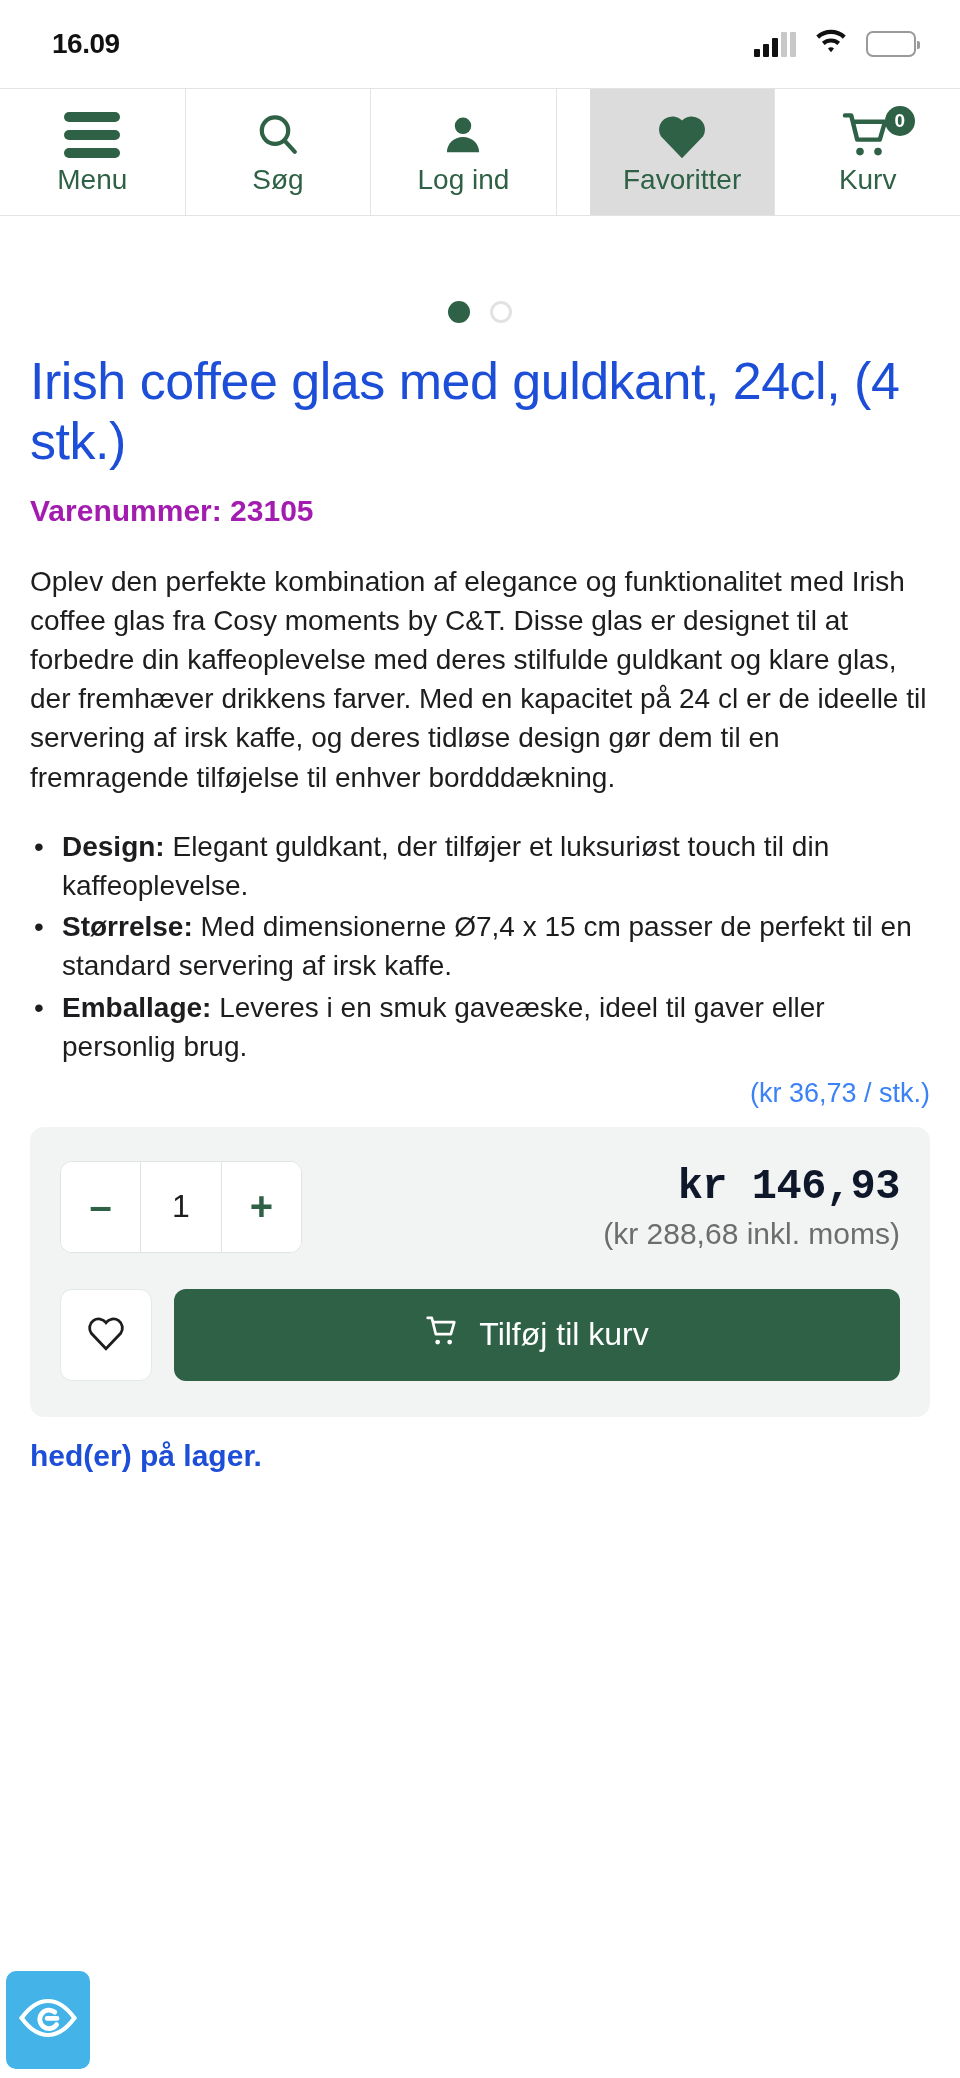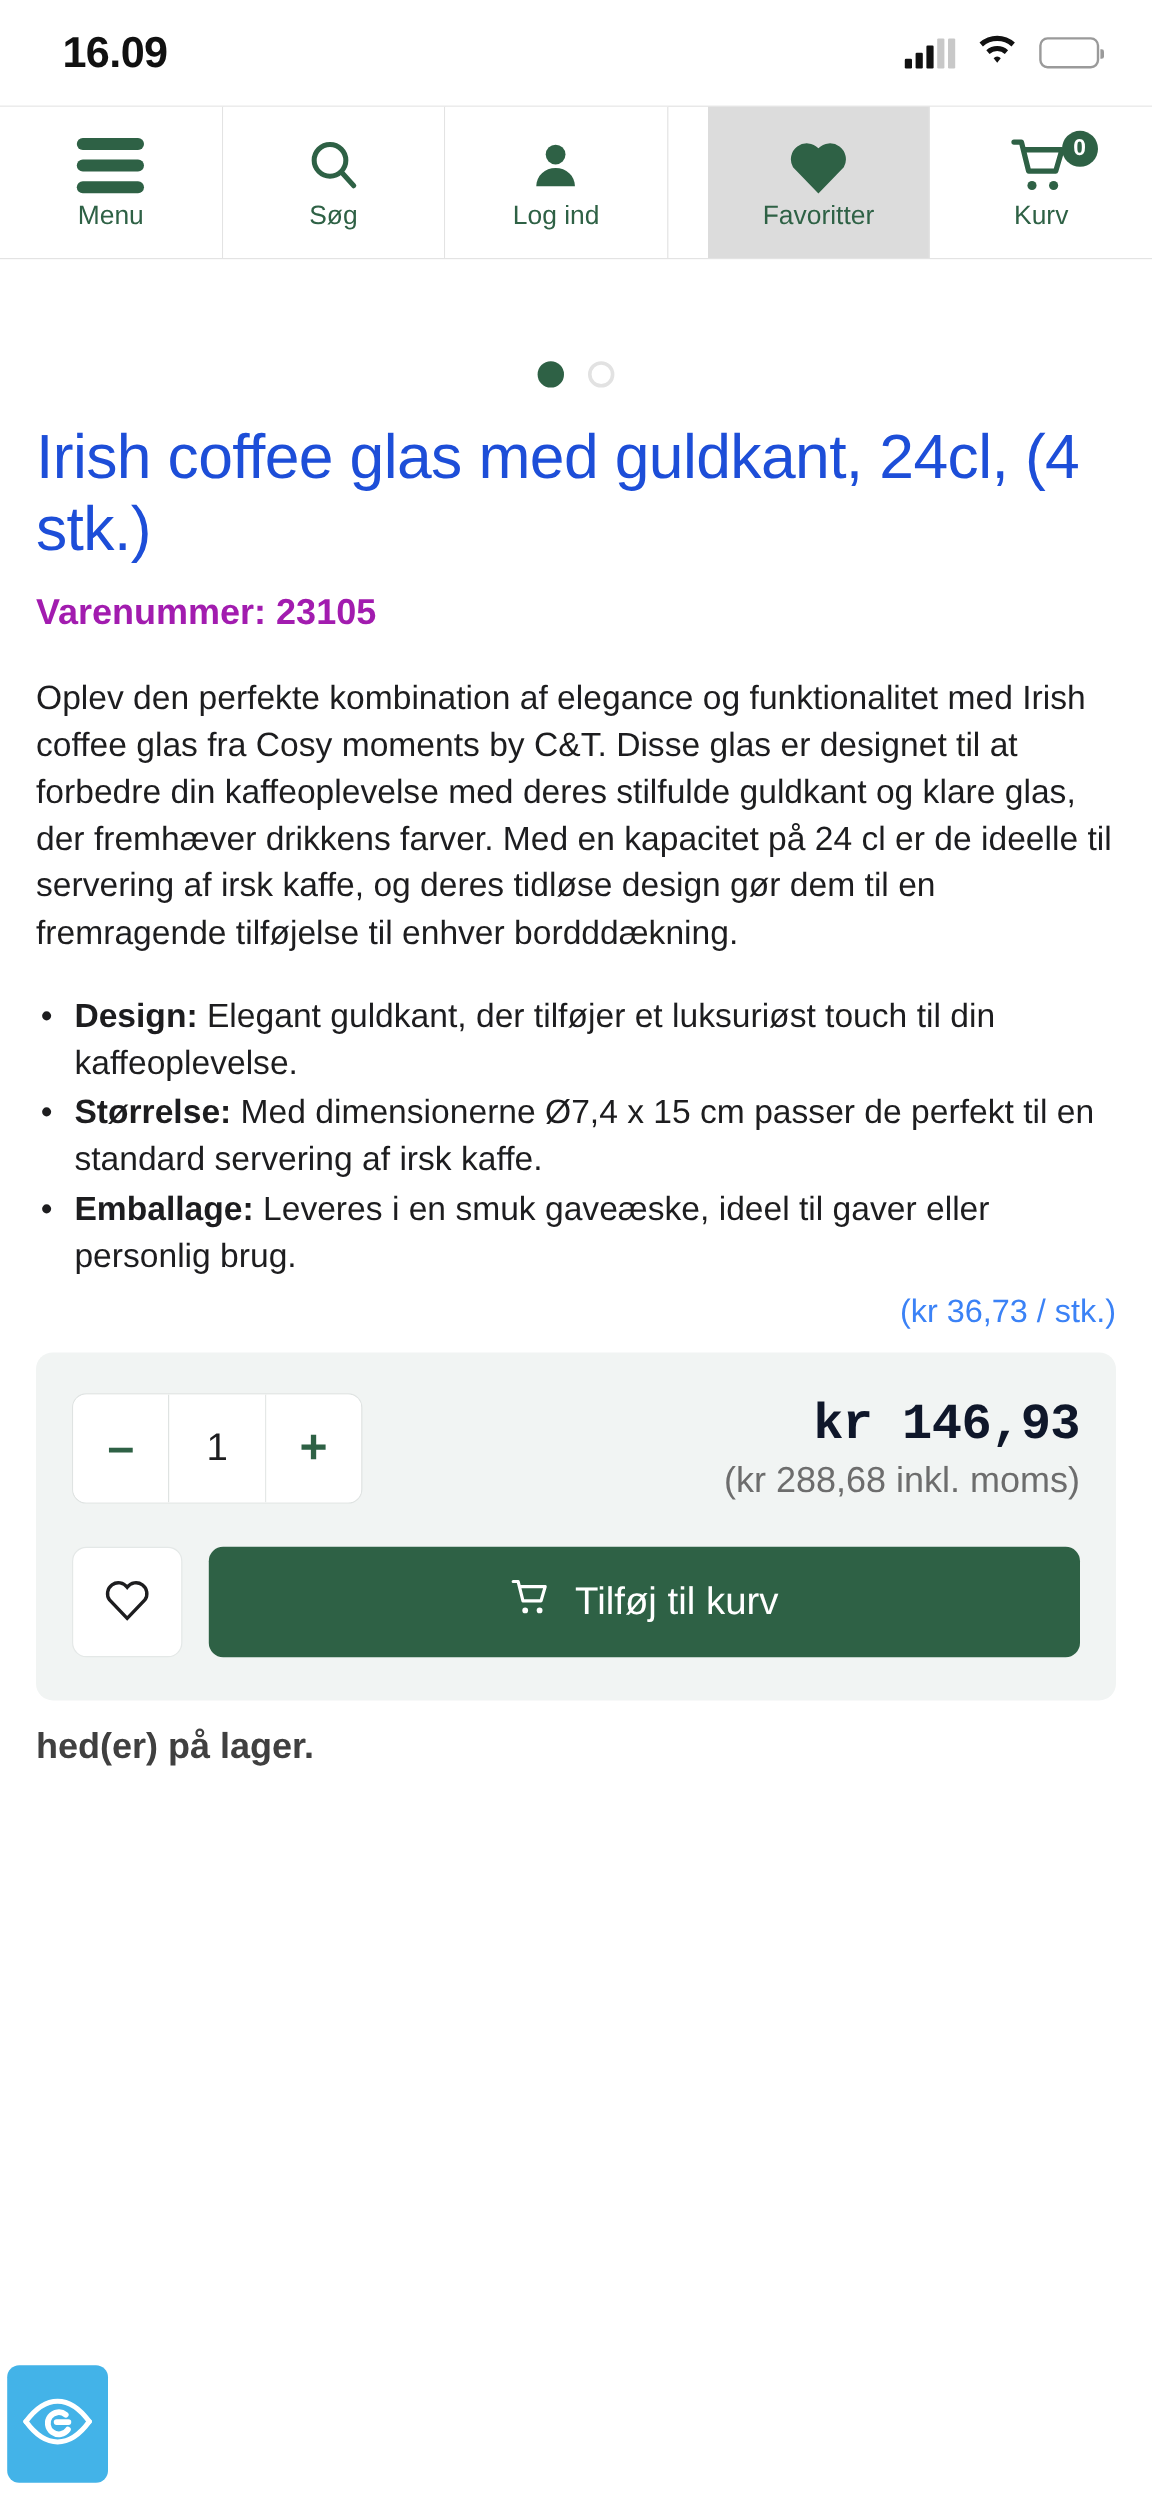--- a/index.html
+++ b/index.html
@@ -16,21 +16,21 @@
   
   .statusbar {
     height: 88px;
     display: flex;
     align-items: center;
     justify-content: space-between;
     padding: 0 44px 0 52px;
     background: #ffffff;
   }
   .status-time {
-    font-size: 36px;
+    font-size: 28px;
     font-weight: 700;
     color: #111111;
     letter-spacing: -0.5px;
   }
   .status-icons {
     display: flex;
     align-items: center;
     gap: 18px;
   }
   .signal-bars {
@@ -89,21 +89,21 @@
     justify-content: center;
     gap: 6px;
     border-right: 1px solid #e3e3e3;
     position: relative;
     cursor: pointer;
     background: #ffffff;
   }
   .nav-item:last-child { border-right: none; }
   .nav-item.active { background: #dcdcdc; margin-left: 33px; }
   .nav-label {
-    font-size: 22px;
+    font-size: 28px;
     color: #2e6145;
     line-height: 1;
   }
   .nav-icon {
     height: 50px;
     display: flex;
     align-items: center;
     justify-content: center;
     position: relative;
   }
@@ -277,21 +277,21 @@
     align-items: center;
     justify-content: center;
     gap: 18px;
     cursor: pointer;
     font-family: "Liberation Sans", sans-serif;
   }
 
   .stock-text {
     font-size: 30px;
     font-weight: 700;
-    color: #404040;
+    color: #1d4ed8;
     padding: 22px 30px 0;
   }
 
   
   .a11y-widget {
     position: absolute;
     left: 6px;
     top: 1971px;
     width: 84px;
     height: 98px;

